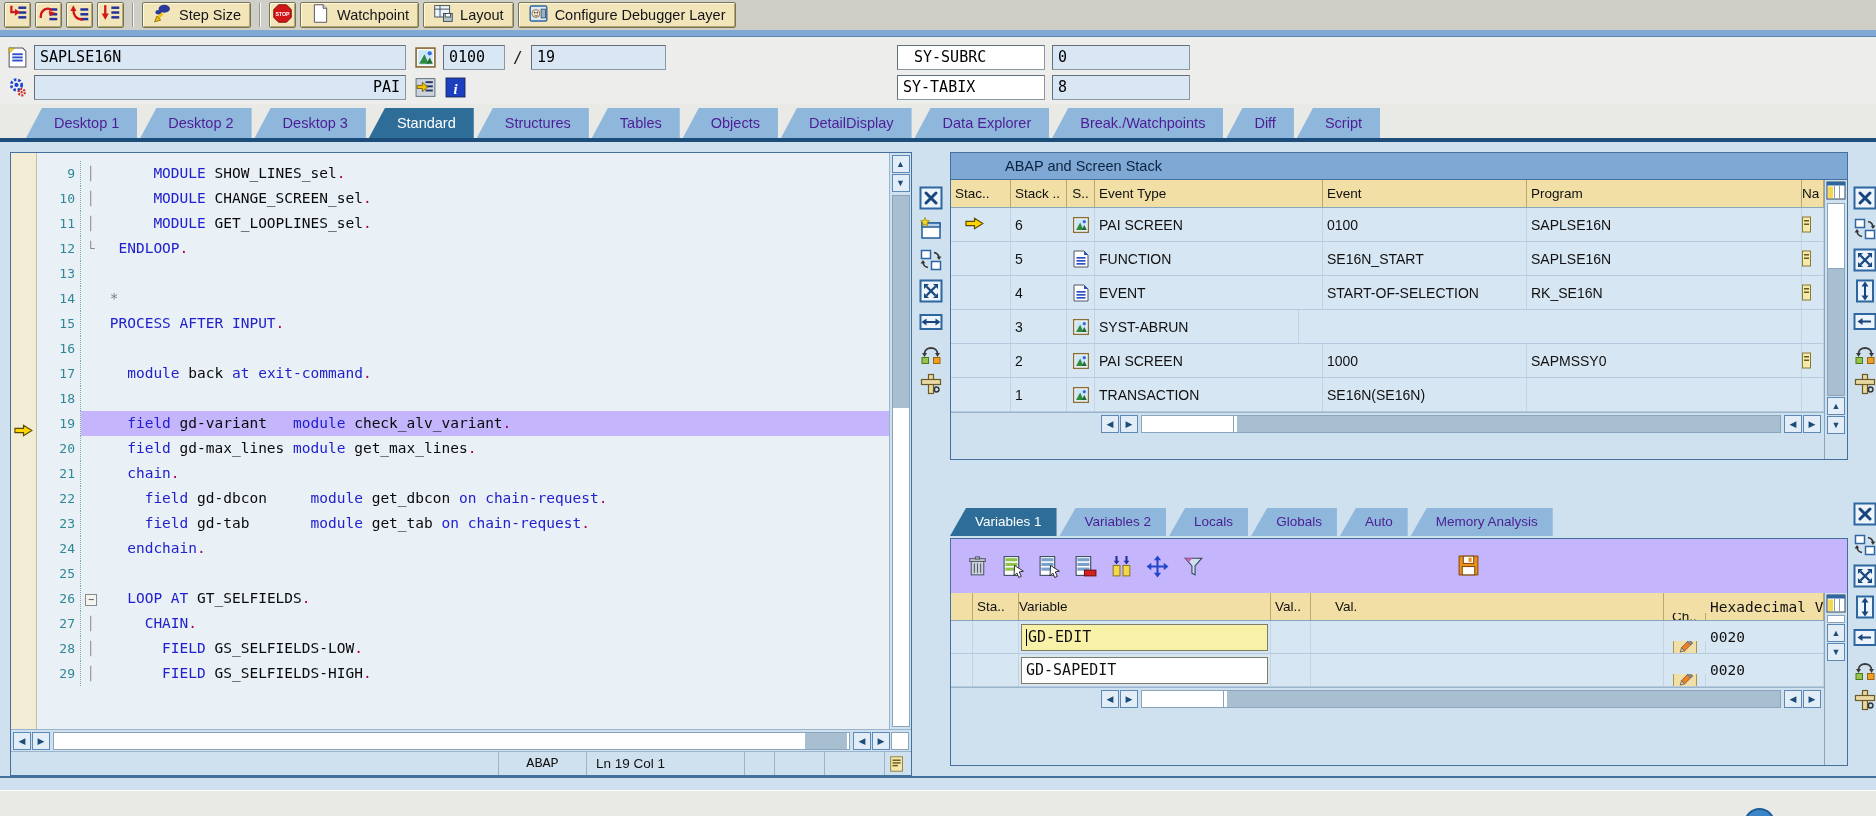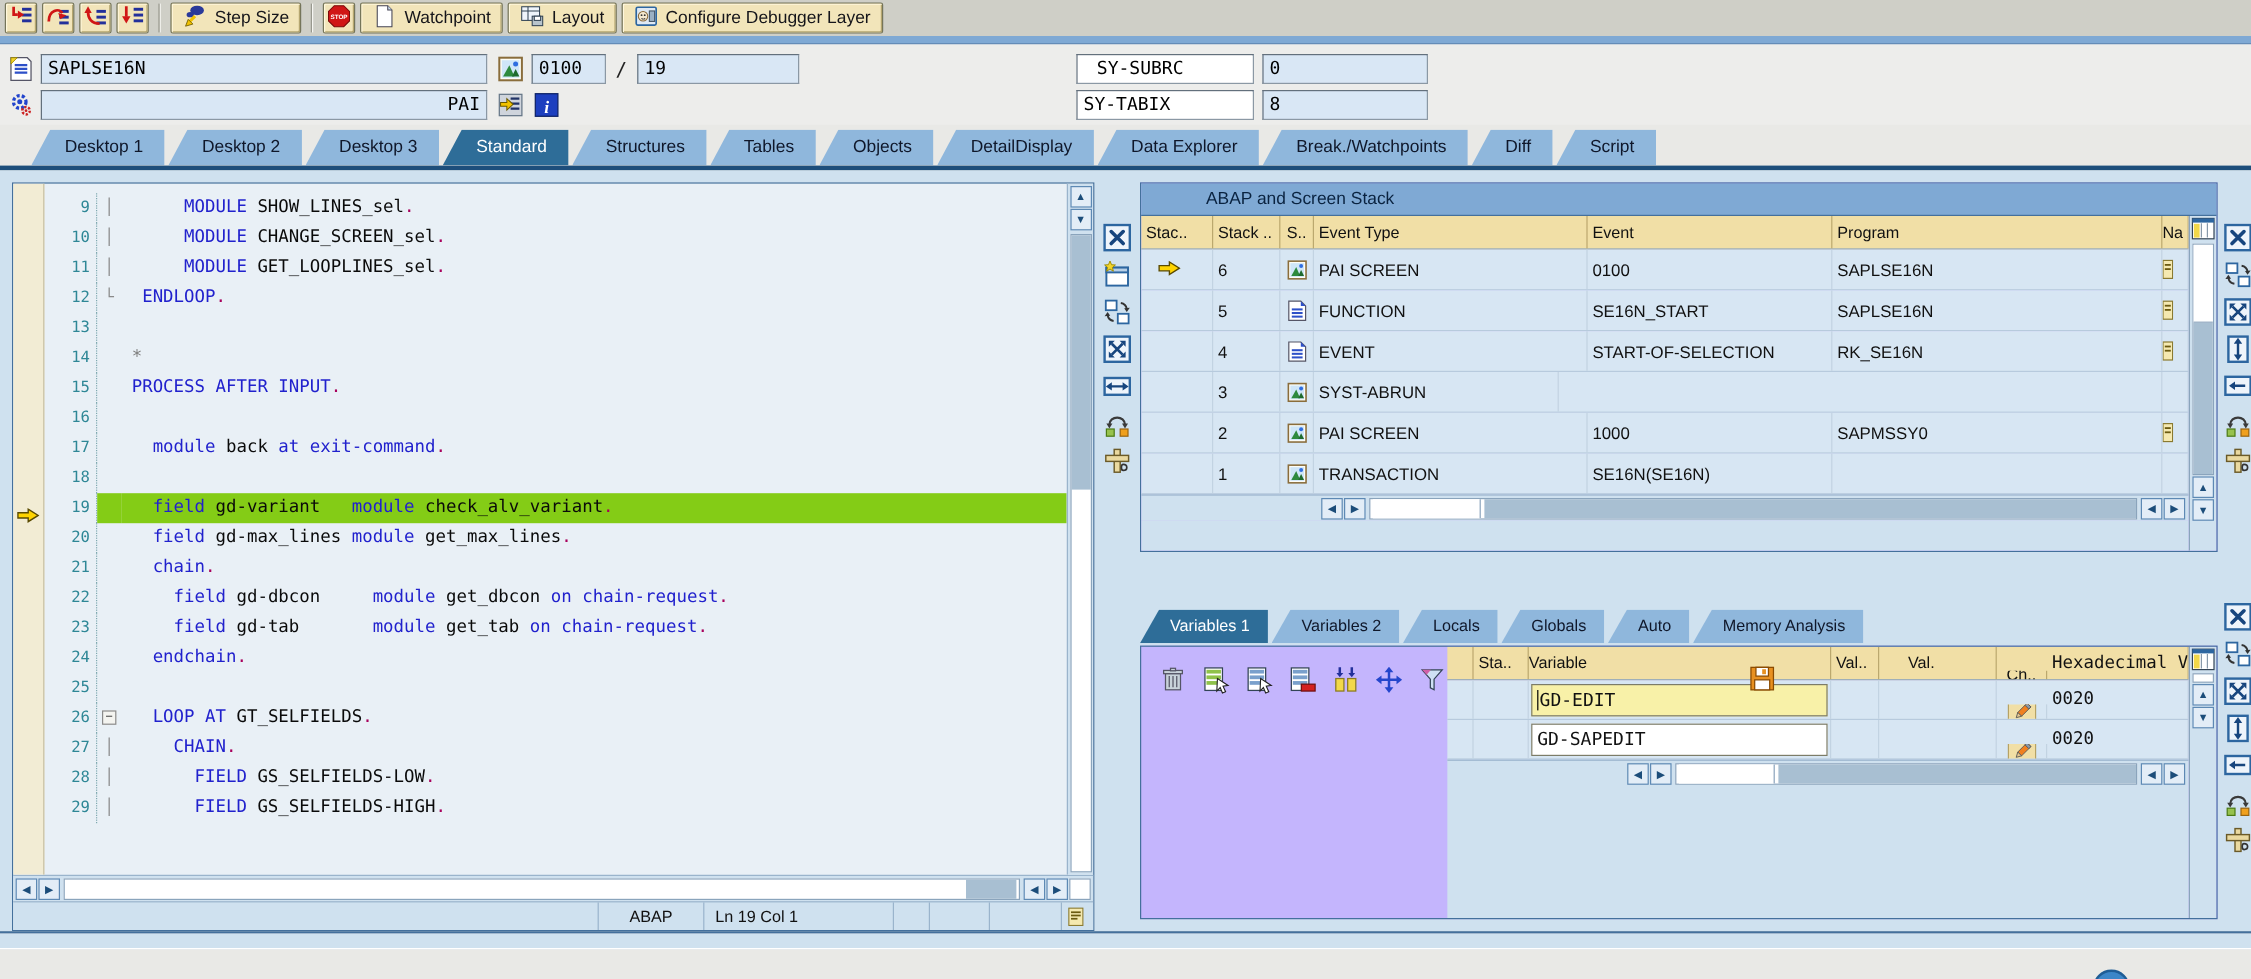--- a/index.html
+++ b/index.html
@@ -27,41 +27,41 @@
   .inp { position:absolute; height:25px; border:1px solid #8b98a4; border-top-color:#63707c; border-left-color:#63707c;
     background:#d9e7f5; font-family:"DejaVu Sans Mono",monospace; font-size:15px; padding:2px 5px; color:#000;
     overflow:hidden; white-space:nowrap; }
   .inp.white { background:#ffffff; }
   .slash { position:absolute; font-family:"DejaVu Sans Mono",monospace; font-size:16px; color:#222; }
 
   
   .tabbar { position:absolute; left:0; top:104px; right:0; height:38px; }
   .tabline { position:absolute; left:0; right:0; bottom:0; height:4px; background:#1d4e7b; }
   .tabs { position:absolute; left:26px; bottom:4px; display:flex; }
-  .tab { height:30px; line-height:30px; padding:0 18px 0 28px; margin-right:3px; background:#8fb7dc; color:#0f172a;
+  .tab { height:30px; line-height:30px; padding:0 18px 0 28px; margin-right:3px; background:#8fb7dc; color:#4c1d95;
     font-size:14.5px; clip-path:polygon(16px 0,100% 0,100% 100%,0 100%); cursor:default; white-space:nowrap; }
   .tab.active { background:#2e6d98; color:#ffffff; }
   .tabs.small .tab { height:28px; line-height:28px; font-size:13.5px; padding:0 15px 0 25px; }
 
   
   .main { position:absolute; left:0; top:142px; right:0; height:634px; background:#cfe1ef; }
   .panel { border:1px solid #44709c; background:#c4b5fd; }
 
   
   .editor { position:absolute; left:10px; top:10px; width:902px; height:624px; display:flex; flex-direction:column; background:#e9f0f6; }
   .ed-body { flex:1; display:flex; overflow:hidden; position:relative; }
   .ed-margin { width:26px; background:#f2ecd4; border-right:1px solid #c6bfa2; position:relative; flex:none; }
   .ed-arrow { position:absolute; left:3px; }
   .ed-lines { flex:1; padding-top:8px; font-family:"DejaVu Sans Mono",monospace; font-size:14.5px; overflow:hidden; }
   .code-line { display:flex; height:25px; line-height:25px; white-space:pre; }
   .cl-num { width:44px; flex:none; text-align:right; padding-right:5px; color:#2e8796; font-size:13px;
     border-right:1px dotted #7fa8b0; }
   .cl-fold { width:20px; flex:none; color:#8a8a8a; text-align:center; font-size:13px; }
   .cl-text { flex:1; }
-  .code-line.cur .cl-fold, .code-line.cur .cl-text { background:#84cc16; }
+  .code-line.cur .cl-fold, .code-line.cur .cl-text { background:#c4b5fd; }
   .tk-k { color:#2121cd; } .tk-i { color:#0a0a0a; } .tk-d { color:#a8005c; } .tk-c { color:#7d7d7d; }
   .foldbox { display:inline-block; width:12px; height:12px; line-height:10px; border:1px solid #8a8a8a; background:#f4f4f0;
     font-size:10px; color:#444; vertical-align:middle; }
 
   .sbtn { width:18px; height:18px; background:#e3edf7; border:1px solid #5d89b4; color:#1c4d7a; font-size:9px;
     line-height:16px; text-align:center; flex:none; cursor:default; }
   .ed-vscroll { width:22px; flex:none; background:#cfe1ef; border-left:1px solid #9ab4cc; display:flex; flex-direction:column;
     align-items:center; padding:2px 0; gap:1px; }
   .vtrack { flex:1; width:18px; background:#ffffff; border:1px solid #8aa4bc; position:relative; margin-top:2px; }
   .vthumb { position:absolute; left:0; right:0; background:#a8bfd2; }
@@ -102,21 +102,21 @@
     font-family:"DejaVu Sans Mono",monospace; font-size:15px; border:1px solid #7c7c68; background:#ffffff; }
   .varbox.sel { background:#f8f1a8; }
   .cellcursor { display:inline-block; width:0; height:17px; border-left:1.5px solid #000; margin-right:1px; }
   .pencil-btn { width:24px; height:20px; cursor:default; }
   .pencil-btn svg { width:100%; height:100%; }
   .sliver { width:9px; height:17px; }
 
   
   .stack-panel { position:absolute; left:950px; top:10px; width:898px; height:308px; display:flex; flex-direction:column; }
   .vars-tabs { position:absolute; left:950px; top:366px; }
-  .vars-panel { position:absolute; left:950px; top:396px; width:898px; height:228px; display:flex; flex-direction:row; }
+  .vars-panel { position:absolute; left:950px; top:396px; width:898px; height:228px; display:flex; flex-direction:column; }
   .vtoolbar { height:54px; flex:none; display:flex; align-items:center; padding-left:14px; gap:11px; position:relative; }
   .vt-icon { width:25px; height:25px; cursor:default; }
   .vt-icon svg { width:100%; height:100%; }
   .vt-save { position:absolute; left:505px; top:14px; }
 
   
   .bottomband { position:absolute; left:0; top:776px; right:0; height:40px; background:#e9e9e6; border-top:2px solid #44709c; }
   .bb-blue { height:13px; background:#cfe1ef; border-bottom:1px solid #ffffff; }
   .status-circle { position:absolute; left:1744px; top:30px; width:31px; height:31px; border-radius:50%;
     background:#3c86c8; border:2px solid #1f5d96; }
@@ -318,21 +318,21 @@
       <div class="sbtn">▶</div>
       <div class="htrack">
         <div class="hthumb" style="right:2px;width:42px;"></div>
       </div>
       <div class="sbtn">◀</div>
       <div class="sbtn">▶</div>
       <div class="hcorner"></div>
     </div>
     <div class="ed-status">
       <div class="st-cell" style="flex:1;"></div>
-      <div class="st-cell" style="width:88px;justify-content:center;">ABAP</div>
+      <div class="st-cell" style="width:88px;justify-content:center;font-family:Liberation Mono, monospace;">ABAP</div>
       <div class="st-cell" style="width:158px;">Ln 19 Col 1</div>
       <div class="st-cell" style="width:30px;"></div>
       <div class="st-cell" style="width:50px;"></div>
       <div class="st-cell" style="width:60px;"></div>
       <div class="st-cell" style="width:26px;border-right:none;padding:0 3px;">
           <svg viewBox="0 0 20 20">
             <rect x="3" y="2" width="13" height="16" fill="#f5e9b0" stroke="#8a7a30"></rect>
             <rect x="5" y="5" width="9" height="1.6" fill="#6b5a10"></rect>
             <rect x="5" y="8" width="9" height="1.6" fill="#6b5a10"></rect>
             <rect x="5" y="11" width="6" height="1.6" fill="#6b5a10"></rect>

